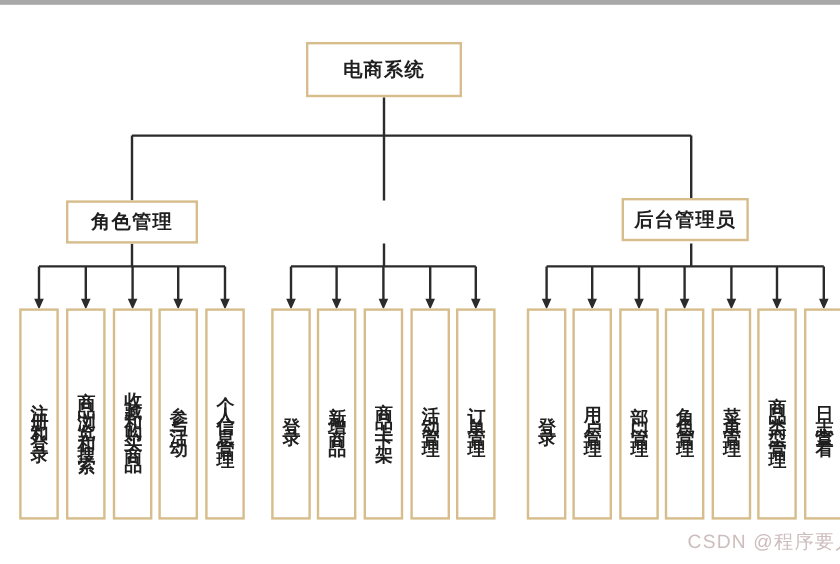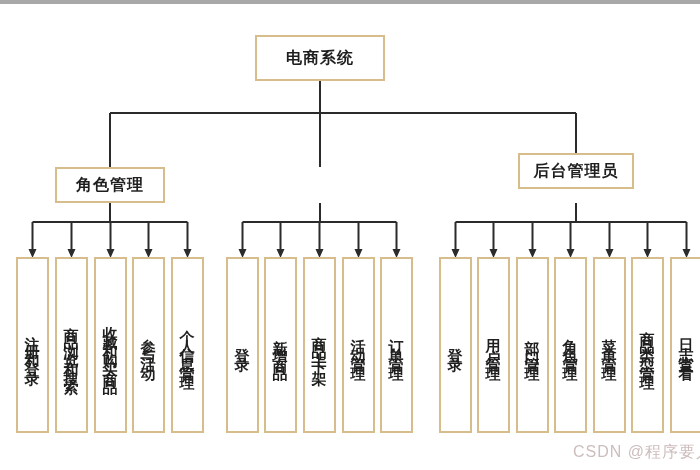--- a/index.html
+++ b/index.html
@@ -78,21 +78,21 @@
       M682.5 249 L690.5 249 L686.5 258 Z"></path>
   </svg>
 
   <div class="box root node">
     <span>电商系统</span>
   </div>
 
   <div class="box node" style="left:55px;top:167px;width:110px;height:36px">
     <span>角色管理</span>
   </div>
-  <div class="box node" style="left:518px;top:153px;width:116px;height:36px">
+  <div class="box node" style="left:518px;top:165px;width:106px;height:36px">
     <span>后台管理员</span>
   </div>
 
   <div class="box leaf" style="left:16px">
     <span class="vtext">注册和登录</span>
   </div>
   <div class="box leaf" style="left:55px">
     <span class="vtext">商品浏览和搜索</span>
   </div>
   <div class="box leaf" style="left:94px">

